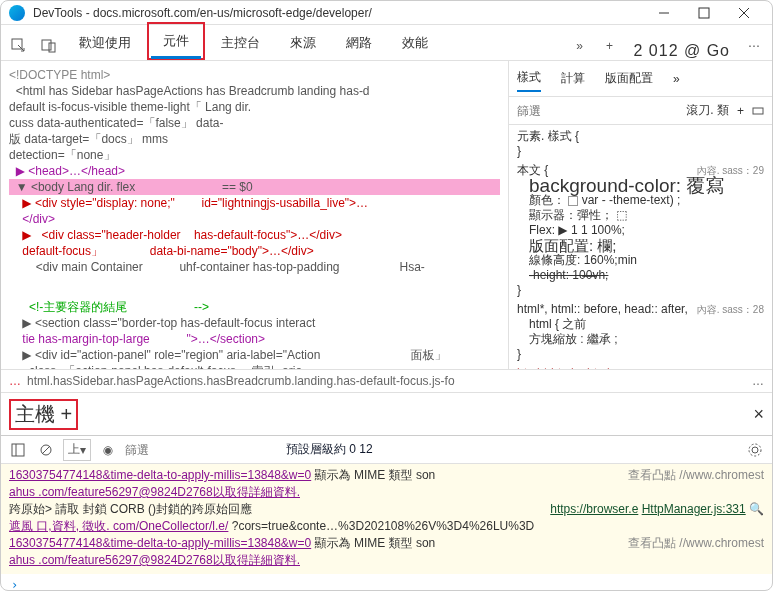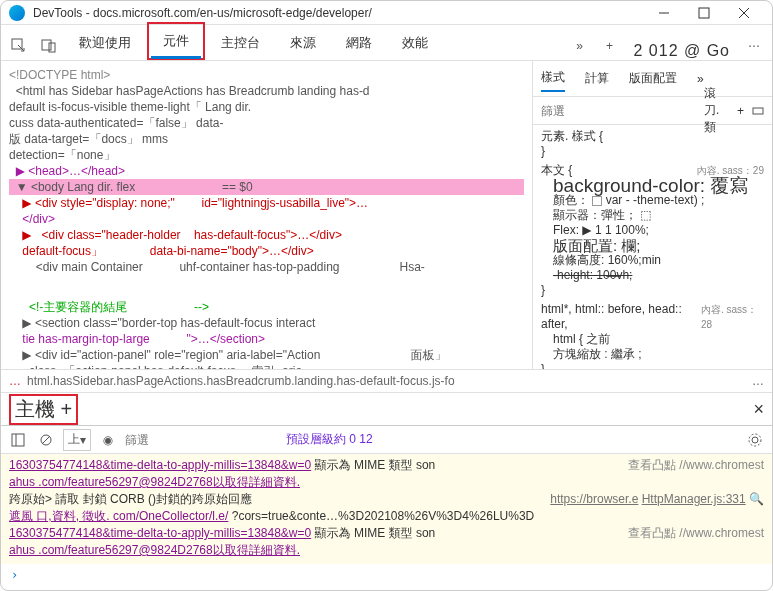--- a/index.html
+++ b/index.html
@@ -21,49 +21,49 @@
 
 .main { display: flex; height: 308px; }
 .elements { flex: 1; overflow: auto; padding: 6px 8px; font-family: Consolas, monospace; font-size: 11px; line-height: 16px; color: #555; }
 .elements .row { white-space: pre; }
 .elements .gray { color: #888; }
 .elements .purple { color: #a31aa3; }
 .elements .sel { background: #f9a8d4; }
 .elements .comment { color: #0a0; margin-top: 24px; }
 .elements .orange { color: #c80000; }
 
-.styles { width: 240px; border-left: 1px solid #e0e0e0; display: flex; flex-direction: column; }
+.styles { width: 264px; border-left: 1px solid #e0e0e0; display: flex; flex-direction: column; }
 .styles-tabs { display: flex; border-bottom: 1px solid #e0e0e0; padding: 4px 8px; gap: 20px; align-items: center; }
 .styles-tabs .st { font-size: 12px; padding: 4px 0; }
 .styles-tabs .st.active { border-bottom: 2px solid #0078d4; }
 .styles-filter { display: flex; align-items: center; border-bottom: 1px solid #e0e0e0; padding: 2px 8px; height: 28px; gap: 8px; }
 .styles-filter input { border: none; outline: none; flex: 1; font-size: 12px; }
 .styles-body { flex: 1; overflow: auto; padding: 4px 8px; font-family: Consolas, monospace; font-size: 11px; line-height: 15px; }
 .styles-body .rule { margin-bottom: 4px; }
 .styles-body .sel-line { display: flex; justify-content: space-between; }
 .styles-body .prop { padding-left: 12px; }
 .styles-body .strike { text-decoration: line-through; }
 .styles-body .src { color: #888; font-size: 10px; }
 .styles-body .colorswatch { display: inline-block; width: 10px; height: 10px; border: 1px solid #999; background: #fff; vertical-align: middle; }
 
 .breadcrumb { border-top: 1px solid #e0e0e0; padding: 4px 8px; font-size: 11px; color: #666; display: flex; align-items: center; gap: 6px; }
 
-.hostbar { display: flex; align-items: center; border-top: 1px solid #e0e0e0; border-bottom: 1px solid #ccc; padding: 2px 8px; height: 34px; }
+.hostbar { display: flex; align-items: center; border-top: 1px solid #e0e0e0; border-bottom: 1px solid #ccc; padding: 2px 8px; height: 44px; }
 .hostbar .hostlabel { font-size: 20px; border: 2px solid #d23; padding: 0 4px; }
 .hostbar .close { margin-left: auto; font-size: 18px; }
 
 .consolebar { display: flex; align-items: center; height: 28px; border-bottom: 1px solid #e0e0e0; padding: 0 6px; gap: 6px; }
 .consolebar .cbtn { width: 22px; height: 22px; display: flex; align-items: center; justify-content: center; color: #555; border: 1px solid transparent; }
 .consolebar input { border: none; outline: none; font-size: 12px; flex: 0 0 100px; }
-.consolebar .levels { font-size: 12px; color: #6d28d9; }
+.consolebar .levels { font-size: 12px; color: #0f172a; }
 .consolebar .gear { margin-left: auto; }
 
 .console { background: #fffcea; padding: 4px 8px; font-family: Consolas, monospace; font-size: 11px; line-height: 15px; }
 .console .line { margin-bottom: 2px; }
-.console a { color: #737373; text-decoration: underline; }
+.console a { color: #14532d; text-decoration: underline; }
 .console .src { color: #888; float: right; }
 .console .purple { color: #881391; text-decoration: underline;}
 
 .prompt { padding: 4px 10px; color: #0078d4; font-family: Consolas, monospace; }
 </style>
 </head>
 <body>
 
 <div class="titlebar">
   <div class="icon"></div>

